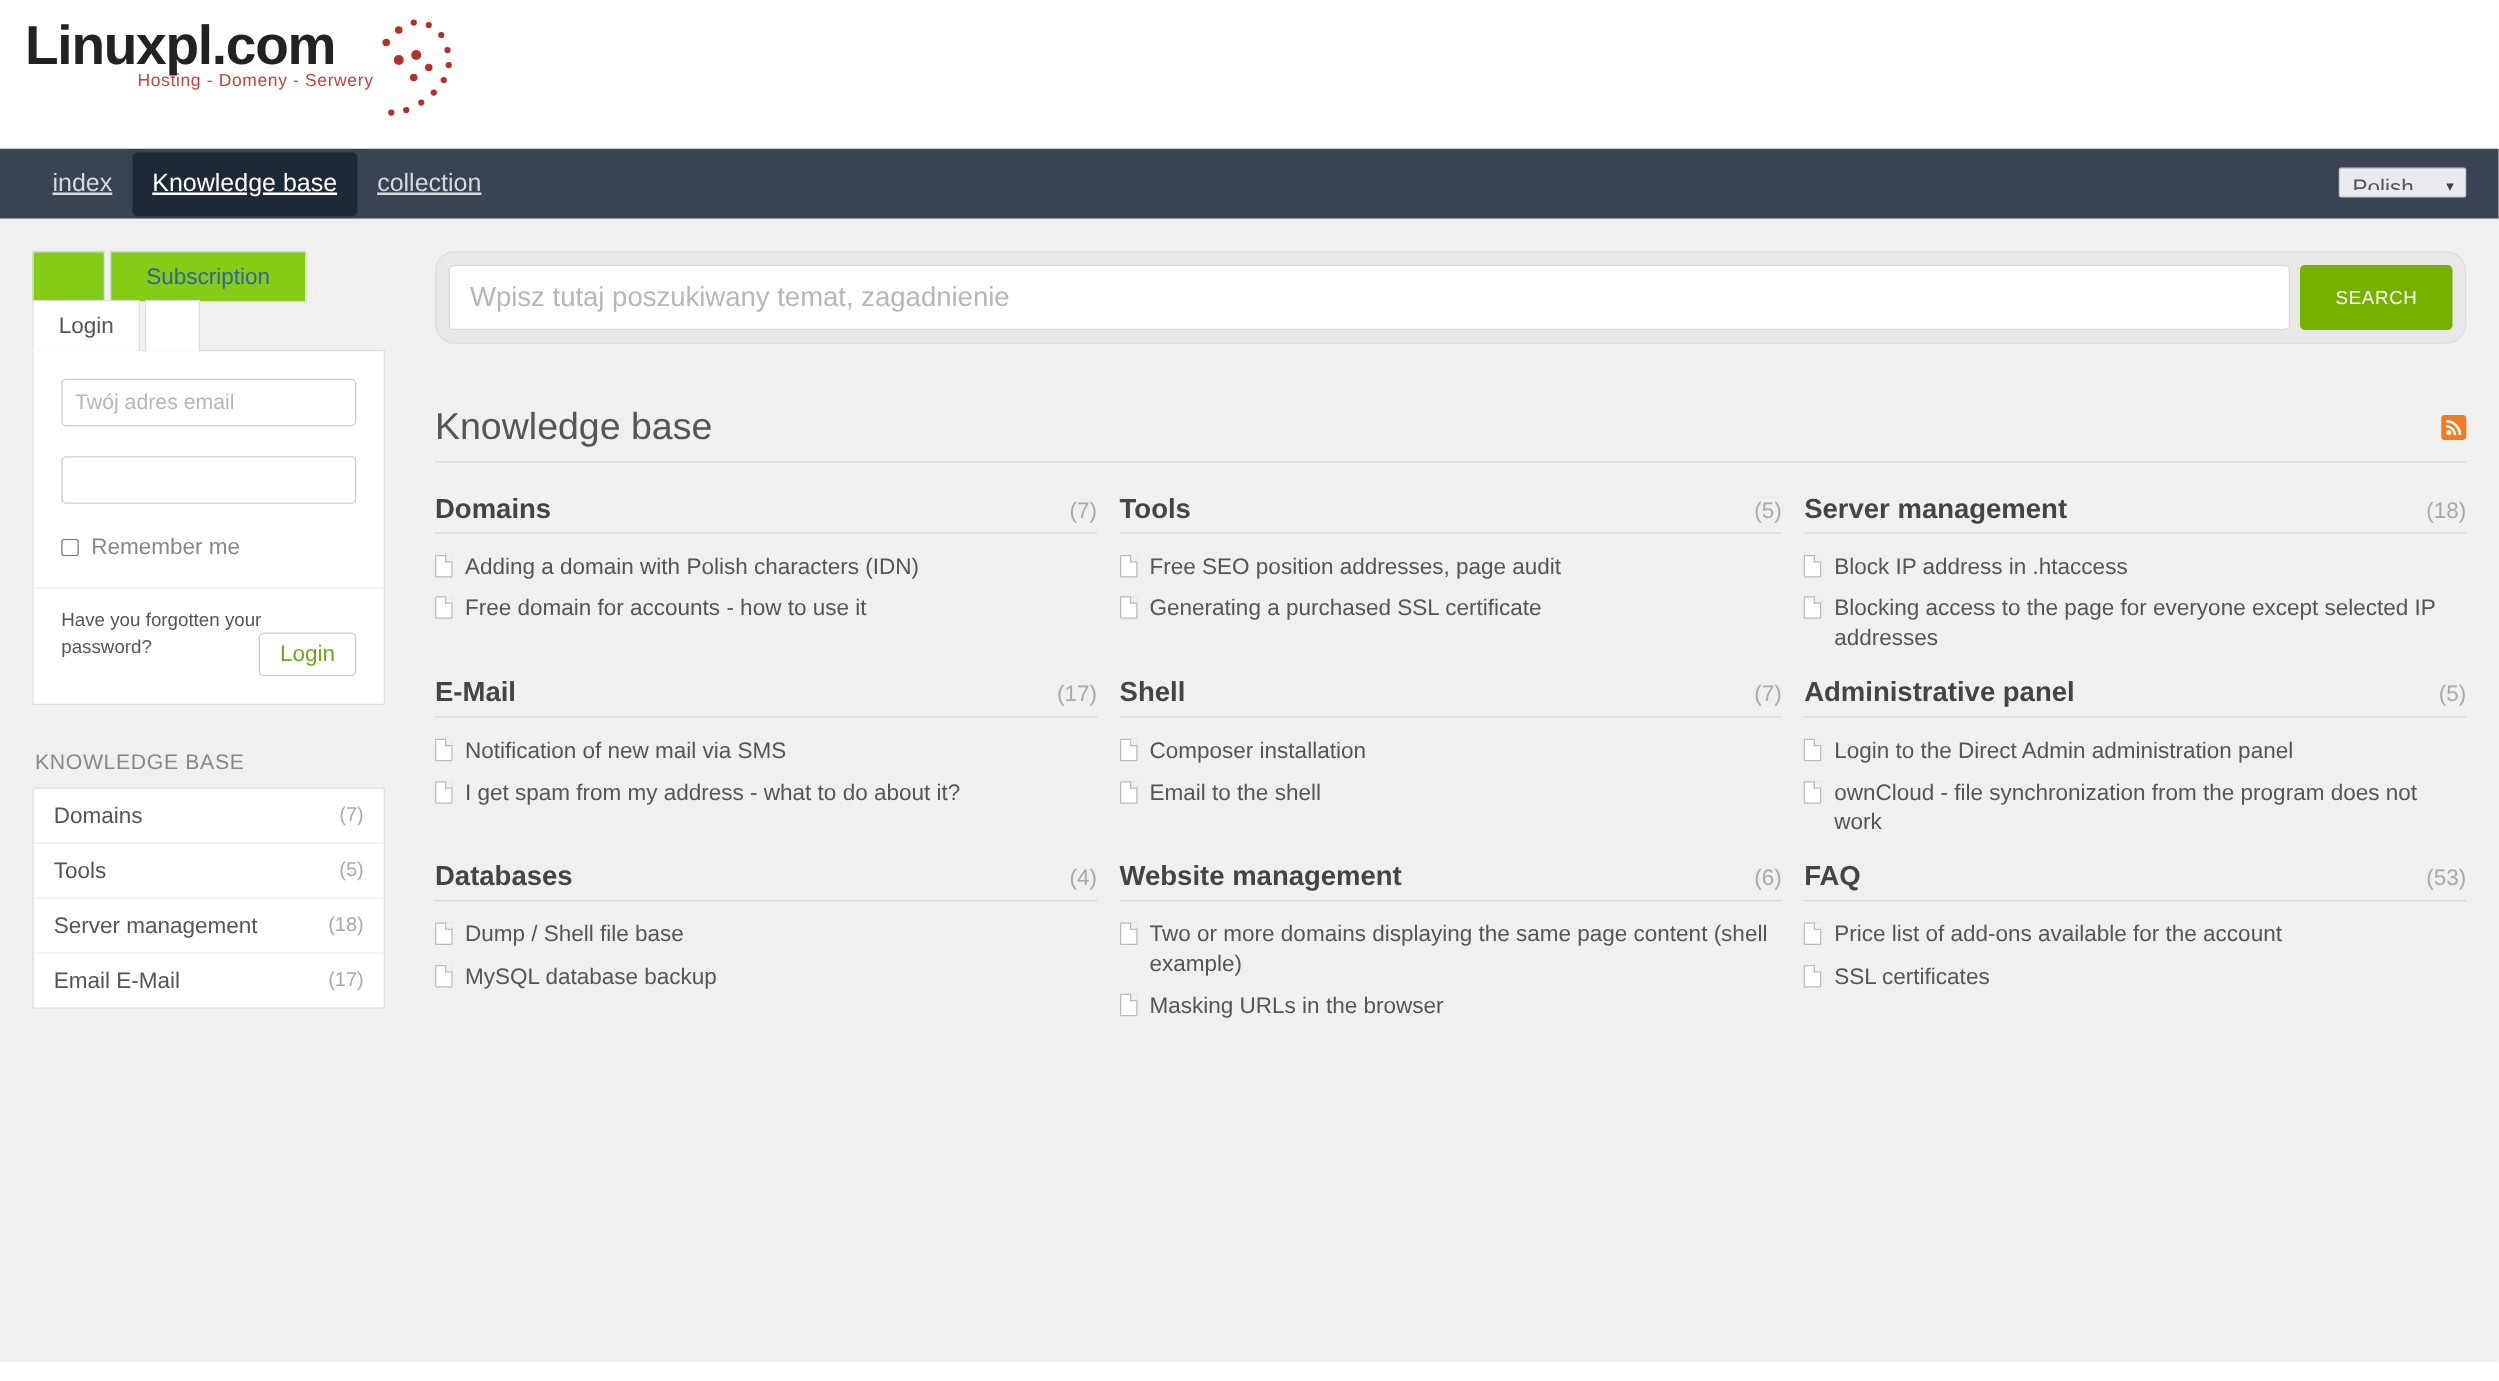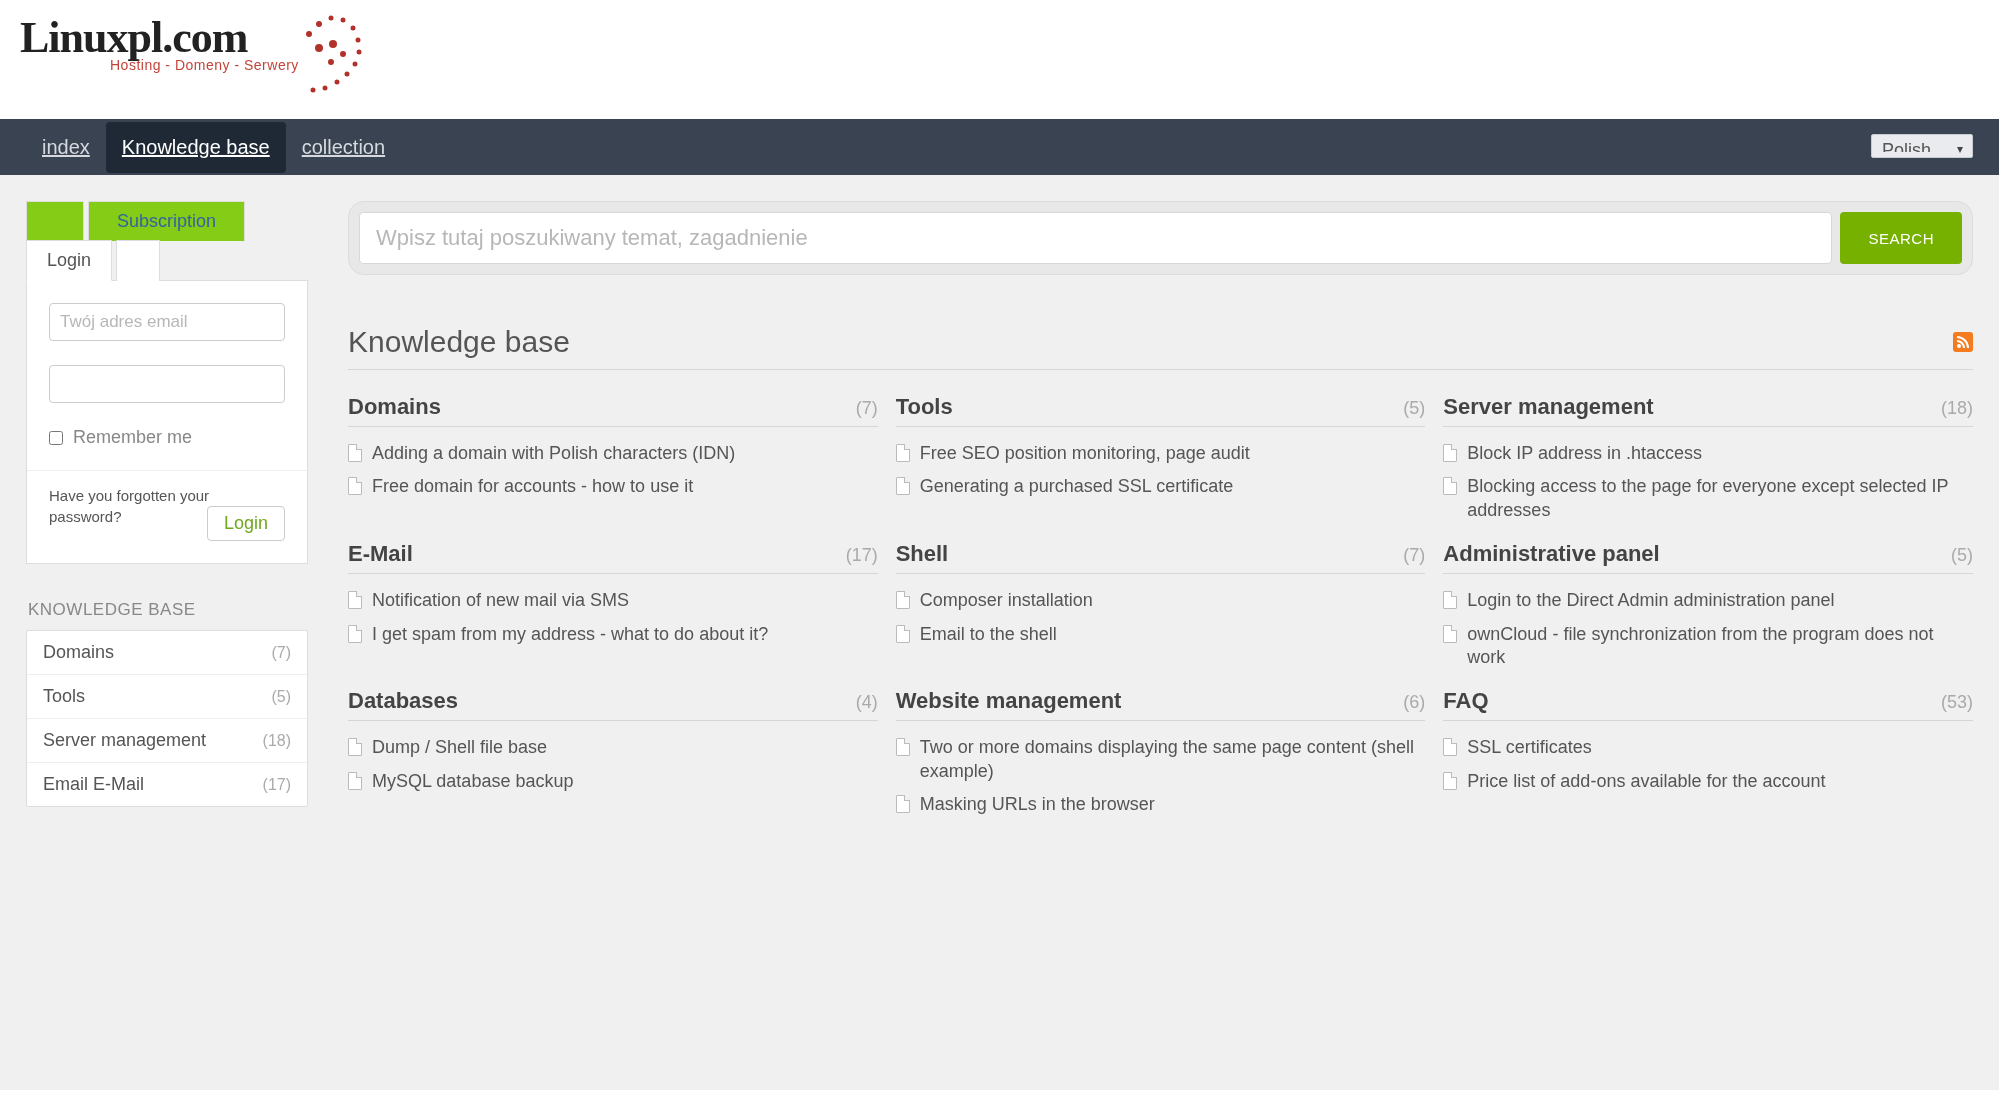--- a/index.html
+++ b/index.html
@@ -1,21 +1,21 @@
 <!DOCTYPE html>
 <html><head>
 <meta charset="utf-8">
 <style>
   * { box-sizing: border-box; margin: 0; padding: 0; }
   body { font-family: "Helvetica Neue", Helvetica, Arial, sans-serif; font-size: 18px; color: #555; background: #fff; }
   a { text-decoration: none; color: inherit; }
 
   .header { background: #fff; padding: 12px 20px; }
   .logo { display: inline-block; }
-  .logo-main { font-family: Liberation Serif, serif; font-size: 44px; font-weight: 600; color: #222; letter-spacing: -1px; }
+  .logo-main { font-family: Liberation Sans, sans-serif; font-size: 44px; font-weight: 600; color: #222; letter-spacing: -1px; }
   .logo-sub { font-size: 14px; color: #c4443a; letter-spacing: 0.5px; margin-left: 90px; margin-top: -6px; }
   .logo-dots { display:inline-block; vertical-align: top; margin-left: 4px; }
 
   .navbar { background: #3a4351; display: flex; align-items: center; padding: 0 26px; height: 56px; justify-content: space-between; }
   .nav-left { display: flex; align-items: center; gap: 0; }
   .nav-link { color: #d6dae0; padding: 14px 16px; font-size: 20px; cursor: pointer; border-radius: 4px; text-decoration: underline; }
   .nav-link.active { background: #1f2936; color: #fff; }
   .lang-select { background: #e9ebee; border: 1px solid #c7cbd1; color: #555; font-size: 18px; padding: 5px 40px 5px 10px; border-radius: 2px; height: 24px; appearance: none; -webkit-appearance: none; position: relative; }
   .lang-wrap { position: relative; }
   .lang-wrap:after { content: "▾"; position: absolute; right: 10px; top: 8px; pointer-events: none; font-size: 12px; color: #444; }
@@ -201,21 +201,21 @@
           </div>
         </div>
         <div class="cat">
           <div class="cat-header">
             <span class="cat-name">Tools</span>
             <span class="cat-count">(5)</span>
           </div>
           <div class="cat-items">
             <div class="cat-item">
               <span class="doc-icon"></span>
-              <span>Free SEO position monitoring, page audit</span>
+              <span>Free SEO position addresses, page audit</span>
             </div>
             <div class="cat-item">
               <span class="doc-icon"></span>
               <span>Generating a purchased SSL certificate</span>
             </div>
           </div>
         </div>
         <div class="cat">
           <div class="cat-header">
             <span class="cat-name">Server management</span>
@@ -313,24 +313,24 @@
           </div>
         </div>
         <div class="cat">
           <div class="cat-header">
             <span class="cat-name">FAQ</span>
             <span class="cat-count">(53)</span>
           </div>
           <div class="cat-items">
             <div class="cat-item">
               <span class="doc-icon"></span>
+              <span>Price list of add-ons available for the account</span>
+            </div>
+            <div class="cat-item">
+              <span class="doc-icon"></span>
               <span>SSL certificates</span>
             </div>
-            <div class="cat-item">
-              <span class="doc-icon"></span>
-              <span>Price list of add-ons available for the account</span>
-            </div>
           </div>
         </div>
       </div>
   </main>
 
 </div>
 
 </body></html>

